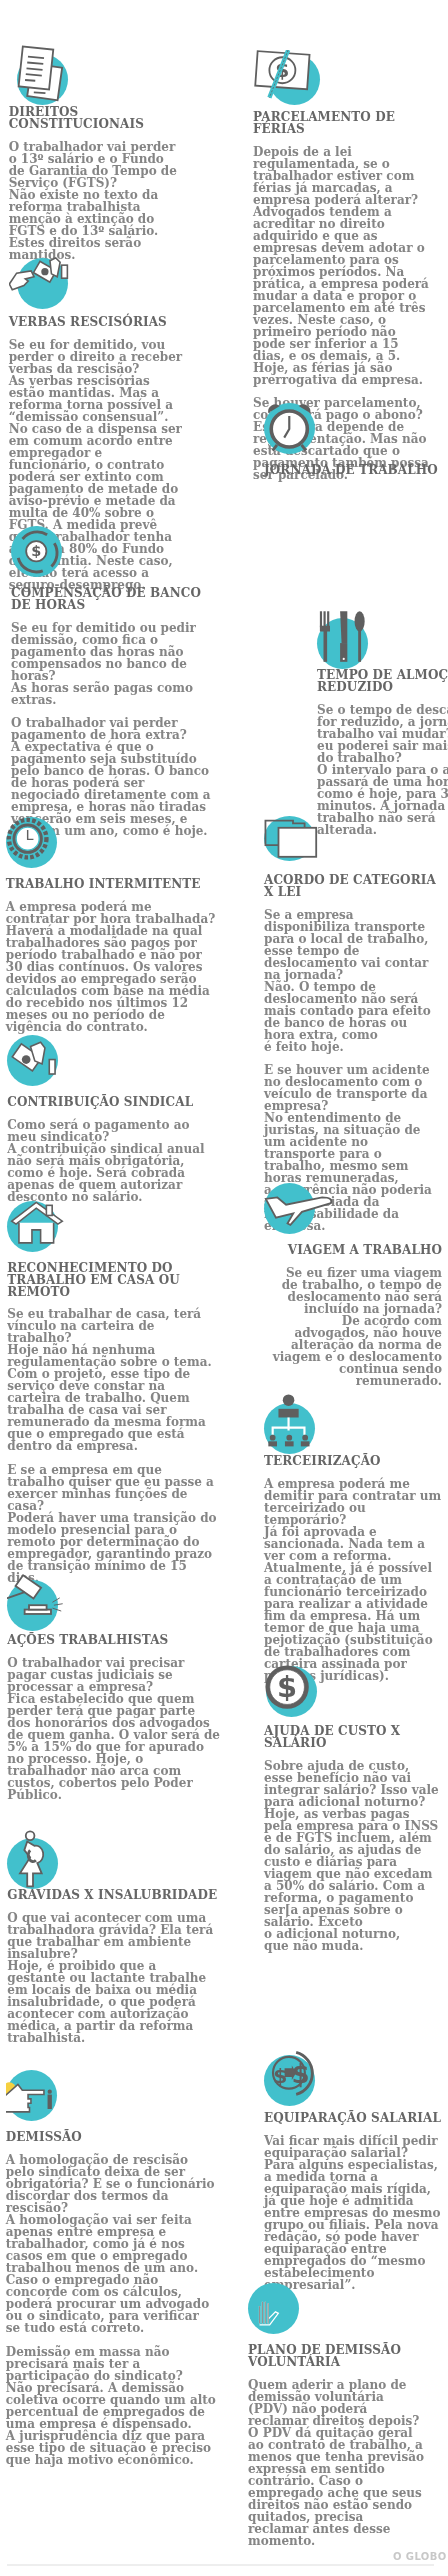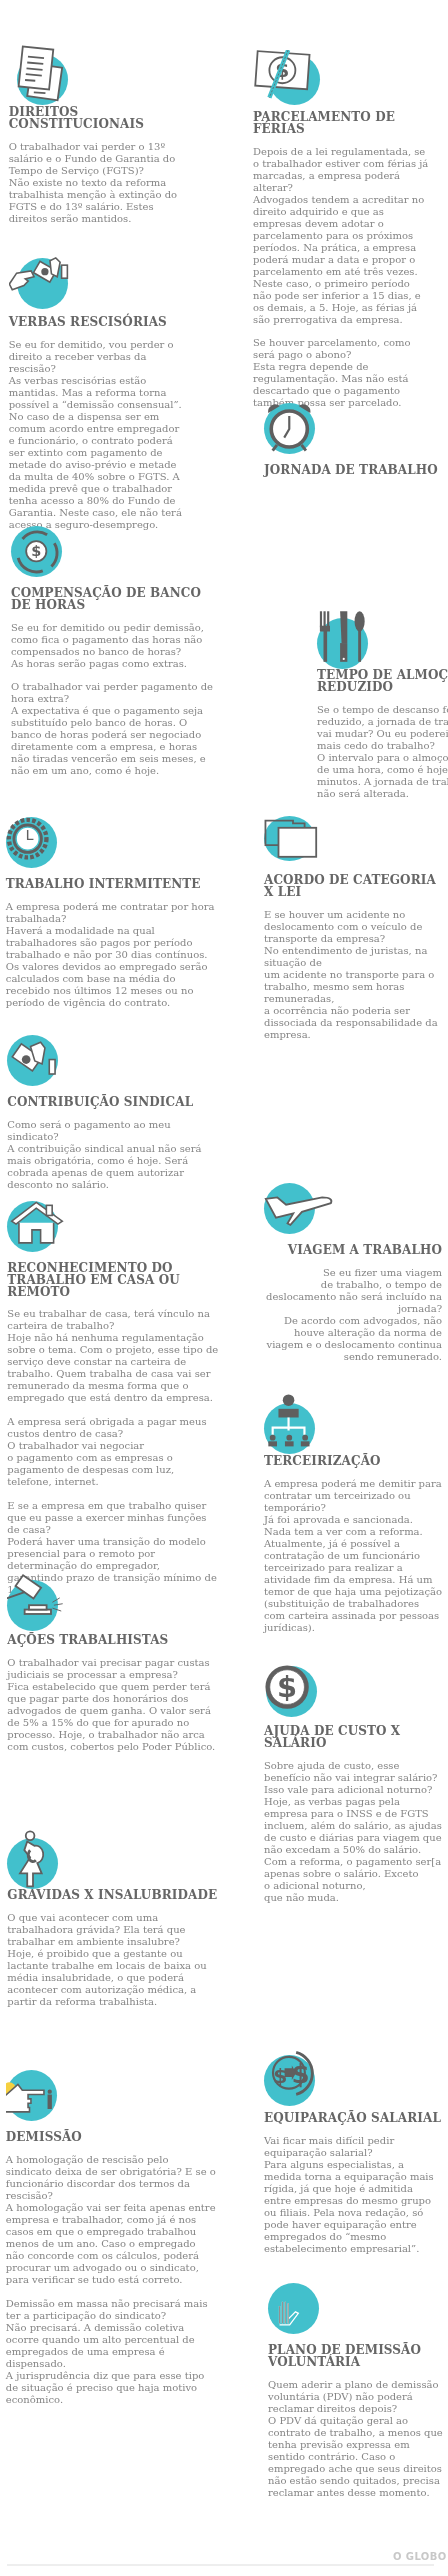--- a/index.html
+++ b/index.html
@@ -7,22 +7,22 @@
            font-family: "DejaVu Serif", "Liberation Serif", serif; color: #777; }
     .card { position: absolute; width: 175px; }
     .card.left { left: 8.7px; }
     .card.right { left: 264px; }
     .icon { position: relative; width: 58px; height: 58px; }
     .icon .disc { position: absolute; left: 0; top: 0; width: 51px; height: 51px;
                   border-radius: 50%; background: #42c0cc; }
     .icon svg { position: absolute; left: 0; top: 0; }
     .title { font-weight: bold; font-size: 12px; color: #666; margin: 4.4px 0 10.2px 0;
              letter-spacing: 0.1px; line-height: 11.6px; }
-    .para { font-size: 10px; line-height: 12px; color: #858585; margin: 0 0 11.6px 0;
-            white-space: pre-line; }
+    .para { font-size: 12px; line-height: 12px; color: #858585; margin: 0 0 11.6px 0;
+            white-space: pre-line; font-weight: bold; }
     .footer-brand { position: absolute; left: 393px; top: 2551px; font-family: "DejaVu Sans", "Liberation Sans", sans-serif;
                     font-weight: bold; font-size: 10px; color: #c8c8c8; letter-spacing: 0.4px; }
     .footer-rule { position: absolute; left: 7.3px; top: 2564px; width: 427px; height: 1.5px; background: #eeeeee; }
   </style>
 </head>
 <body>
 
 <div class="card left" style="top:45px;">
   <div class="icon">
     <div class="disc" style="left:8.7px;top:8.7px;"></div>
@@ -121,23 +121,20 @@
     <div class="disc"></div>
     <svg width="60" height="52" viewBox="0 0 82 72">
         <path d="M6 28 L40 2 L76 28 L70 32 L40 10 L12 32 Z" fill="#fff" stroke="#5f5f5f" stroke-width="2.2"></path>
         <rect x="54" y="6" width="8" height="14" fill="#fff" stroke="#5f5f5f" stroke-width="2.2"></rect>
         <path d="M16 30 V58 H34 V40 H46 V58 H64 V30" fill="#fff" stroke="#5f5f5f" stroke-width="2.2"></path>
       </svg>
   </div>
   <div class="title">RECONHECIMENTO DO TRABALHO EM CASA OU REMOTO</div>
   <p class="para">Se eu trabalhar de casa, terá vínculo na carteira de trabalho?
 Hoje não há nenhuma regulamentação sobre o tema. Com o projeto, esse tipo de serviço deve constar na carteira de trabalho. Quem trabalha de casa vai ser remunerado da mesma forma que o empregado que está dentro da empresa.</p>
-  <p class="para">A empresa será obrigada a pagar meus custos dentro de casa?
-O trabalhador vai negociar
-o pagamento com as empresas o pagamento de despesas com luz, telefone, internet.</p>
   <p class="para">E se a empresa em que trabalho quiser que eu passe a exercer minhas funções de casa?
 Poderá haver uma transição do modelo presencial para o remoto por determinação do empregador, garantindo prazo de transição mínimo de 15 dias.</p>
 </div>
 
 <div class="card left" style="top:1573px;width:215px;left:7.3px;">
   <div class="icon">
     <div class="disc" style="top:7.3px;"></div>
     <svg width="66" height="60" viewBox="0 0 90 82">
         <g fill="#fff" stroke="#5f5f5f" stroke-width="2.5">
           <rect x="20" y="4" width="18" height="30" transform="rotate(-55 29 19)"></rect>
@@ -247,20 +244,23 @@
 
 <div class="card right" style="top:813px;width:178px;left:264px;">
   <div class="icon">
     <div class="disc" style="top:2.9px;height:45px;"></div>
     <svg width="58" height="47" viewBox="0 0 80 64">
         <path d="M2 10 H40 V14 H56 V44 H2 Z" fill="none" stroke="#5f5f5f" stroke-width="2.5"></path>
         <rect x="20" y="20" width="52" height="40" fill="#fff" stroke="#5f5f5f" stroke-width="2.5"></rect>
       </svg>
   </div>
   <div class="title">ACORDO DE CATEGORIA X LEI</div>
+  <p class="para">Se a empresa disponibiliza transporte para o local de trabalho, esse tempo de deslocamento vai contar na jornada?
+Não. O tempo de deslocamento não será mais contado para efeito de banco de horas ou hora extra, como
+é feito hoje.</p>
   <p class="para">E se houver um acidente no deslocamento com o veículo de transporte da empresa?
 No entendimento de juristas, na situação de
 um acidente no transporte para o trabalho, mesmo sem horas remuneradas,
 a ocorrência não poderia ser dissociada da responsabilidade da empresa.</p>
 </div>
 
 <div class="card right" style="top:1183px;width:178px;left:264px;text-align:right;">
   <div class="icon">
     <div class="disc" style="top:0px;"></div>
     <svg width="73" height="52" viewBox="0 0 100 72">
@@ -321,21 +321,21 @@
         <text x="22" y="44" text-anchor="middle" font-size="28" font-weight="bold" fill="#5f5f5f" font-family="DejaVu Sans, sans-serif">$</text>
         <text x="50" y="44" text-anchor="middle" font-size="36" font-weight="bold" fill="#5f5f5f" font-family="DejaVu Sans, sans-serif">$</text>
         <path d="M28 24 L38 24 L38 20 L44 30 L38 40 L38 36 L28 36 Z" fill="#5f5f5f"></path>
       </svg>
   </div>
   <div class="title">EQUIPARAÇÃO SALARIAL</div>
   <p class="para">Vai ficar mais difícil pedir equiparação salarial?
 Para alguns especialistas, a medida torna a equiparação mais rígida, já que hoje é admitida entre empresas do mesmo grupo ou filiais. Pela nova redação, só pode haver equiparação entre empregados do “mesmo estabelecimento empresarial”.</p>
 </div>
 
-<div class="card right" style="top:2283px;width:178px;left:268px;">
+<div class="card right" style="top:2283px;width:178px;left:248px;">
   <div class="icon">
     <div class="disc"></div>
     <svg width="52" height="52" viewBox="0 0 72 72">
         <path d="M16 56 V32 M20 56 V26 M24 56 V26 M28 56 V28 M28 50 L38 40 L42 42 L30 58 H16" fill="none" stroke="#fff" stroke-width="1.8"></path>
         <path d="M16 56 V32 M20 56 V26 M24 56 V26 M28 56 V28" fill="none" stroke="#5f5f5f" stroke-width="1"></path>
       </svg>
   </div>
   <div class="title">PLANO DE DEMISSÃO VOLUNTÁRIA</div>
   <p class="para">Quem aderir a plano de demissão voluntária (PDV) não poderá reclamar direitos depois?
 O PDV dá quitação geral ao contrato de trabalho, a menos que tenha previsão expressa em sentido contrário. Caso o empregado ache que seus direitos não estão sendo quitados, precisa reclamar antes desse momento.</p>

